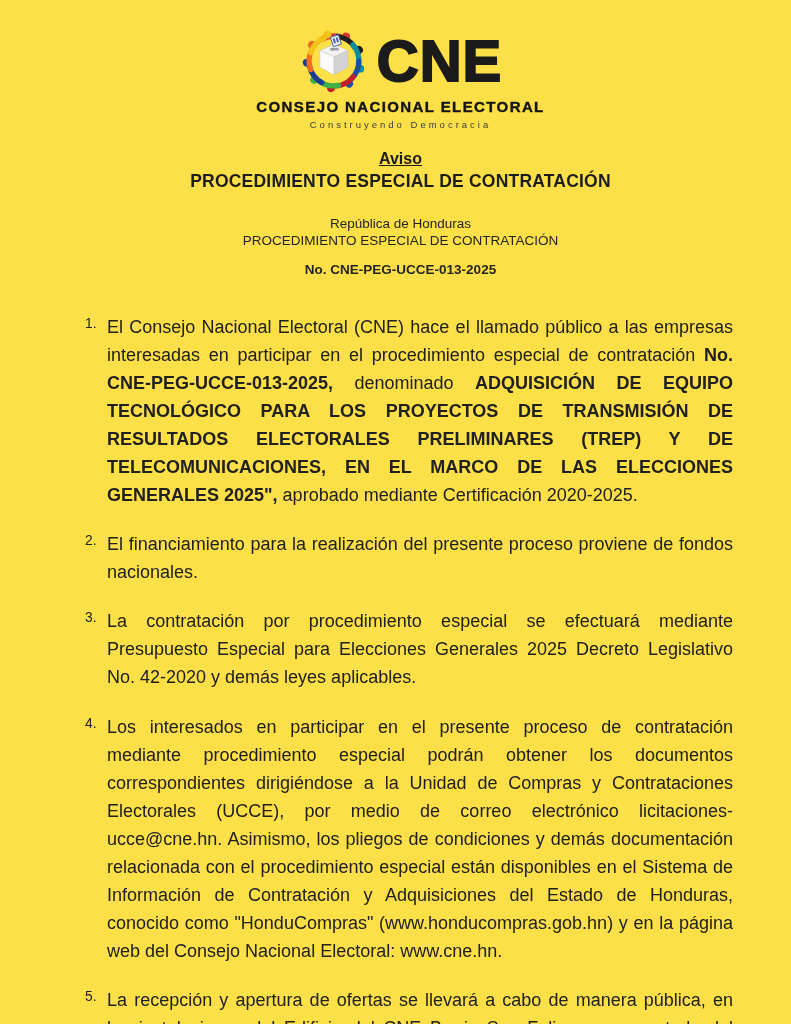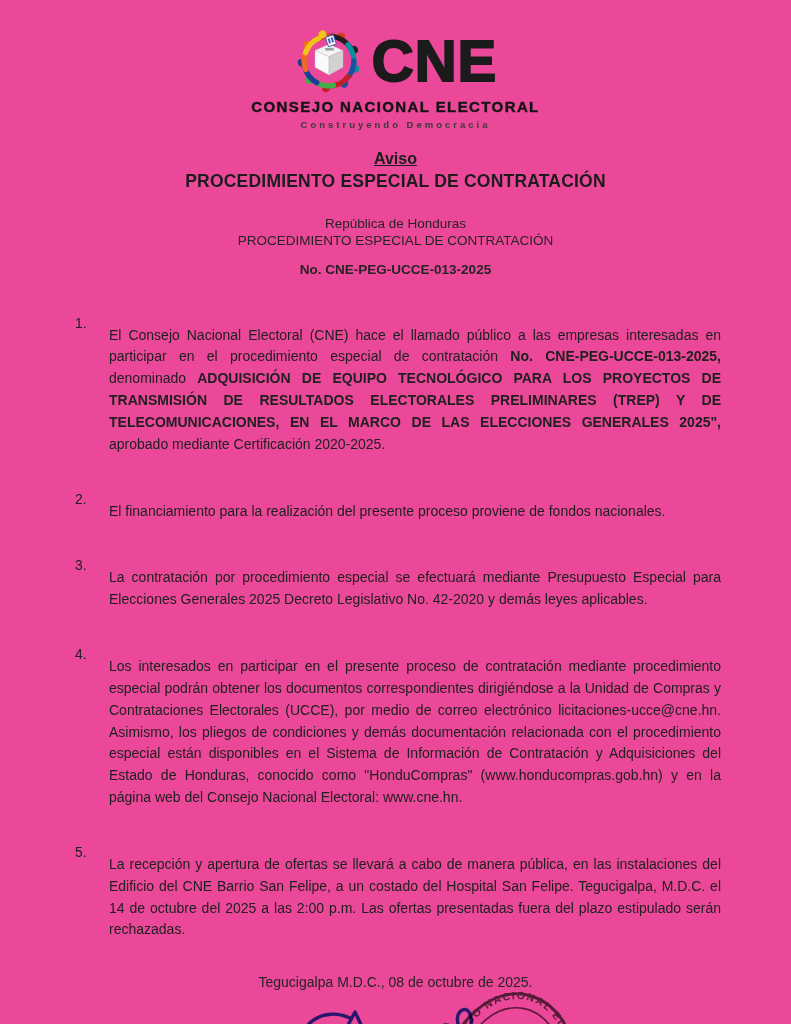--- a/index.html
+++ b/index.html
@@ -1,52 +1,53 @@
 <!DOCTYPE html>
 <html><head>
 <meta charset="utf-8">
 <style>
   html,body{margin:0;padding:0;background:#e9e9e9;}
   .page{
     position:relative;
     width:791px;height:1024px;
     margin:0 auto;
-    background:#ec4899;
+    background:#fde047;
     font-family:"Liberation Sans",sans-serif;
     color:#202020;
     overflow:hidden;
     box-sizing:border-box;
+    padding-left:10px;
   }
   
   .logo-block{padding-top:26px;text-align:center;}
   .logo-row{display:flex;justify-content:center;align-items:center;gap:8px;}
   .logo-icon{width:70px;height:70px;}
   .logo-acronym{
     font-size:58px;font-weight:bold;color:#1b1b1b;
     letter-spacing:1px;line-height:1;
     -webkit-text-stroke:2px #1b1b1b;
   }
   .org-name{
     margin-top:2px;font-size:15px;font-weight:bold;color:#141414;
     letter-spacing:1.4px;-webkit-text-stroke:.4px #141414;
   }
   .tagline{
-    margin-top:4px;font-size:9.5px;font-weight:bold;color:#3a3a3a;
+    margin-top:4px;font-size:9.5px;font-weight:normal;color:#3a3a3a;
     letter-spacing:3px;
   }
   
   .aviso{margin-top:20px;text-align:center;font-size:16px;font-weight:bold;color:#1c1c1c;text-decoration:underline;}
   .main-title{margin-top:3px;text-align:center;font-size:17.5px;font-weight:bold;color:#1c1c1c;letter-spacing:.2px;}
   .sub-block{margin-top:24px;text-align:center;font-size:13.5px;line-height:1.25;color:#242424;}
   .sub-block .bold{font-weight:bold;margin-top:12px;}
   
   .list{margin:34px 58px 0 63px;}
   .item{display:flex;margin-bottom:21px;}
   .item .num{flex:0 0 34px;padding-left:12px;box-sizing:border-box;font-size:13.8px;line-height:1.56;}
-  .item .body{flex:1;margin:12px;font-size:14px;line-height:1.56;text-align:justify;}
+  .item .body{flex:1;margin:0;font-size:18px;line-height:1.56;text-align:justify;}
   .item .body .b{font-weight:bold;}
   .item .body .u{}
   
   .date-line{text-align:center;font-size:14px;color:#242424;}
   .sig-area{position:relative;height:215px;margin-top:2px;}
   .signature-svg{position:absolute;left:288px;top:6px;width:212px;height:88px;mix-blend-mode:multiply;}
   .stamp-wrap{
     position:absolute;left:436px;top:-4px;width:146px;height:186px;
     transform:rotate(12deg);opacity:.88;mix-blend-mode:multiply;
   }

